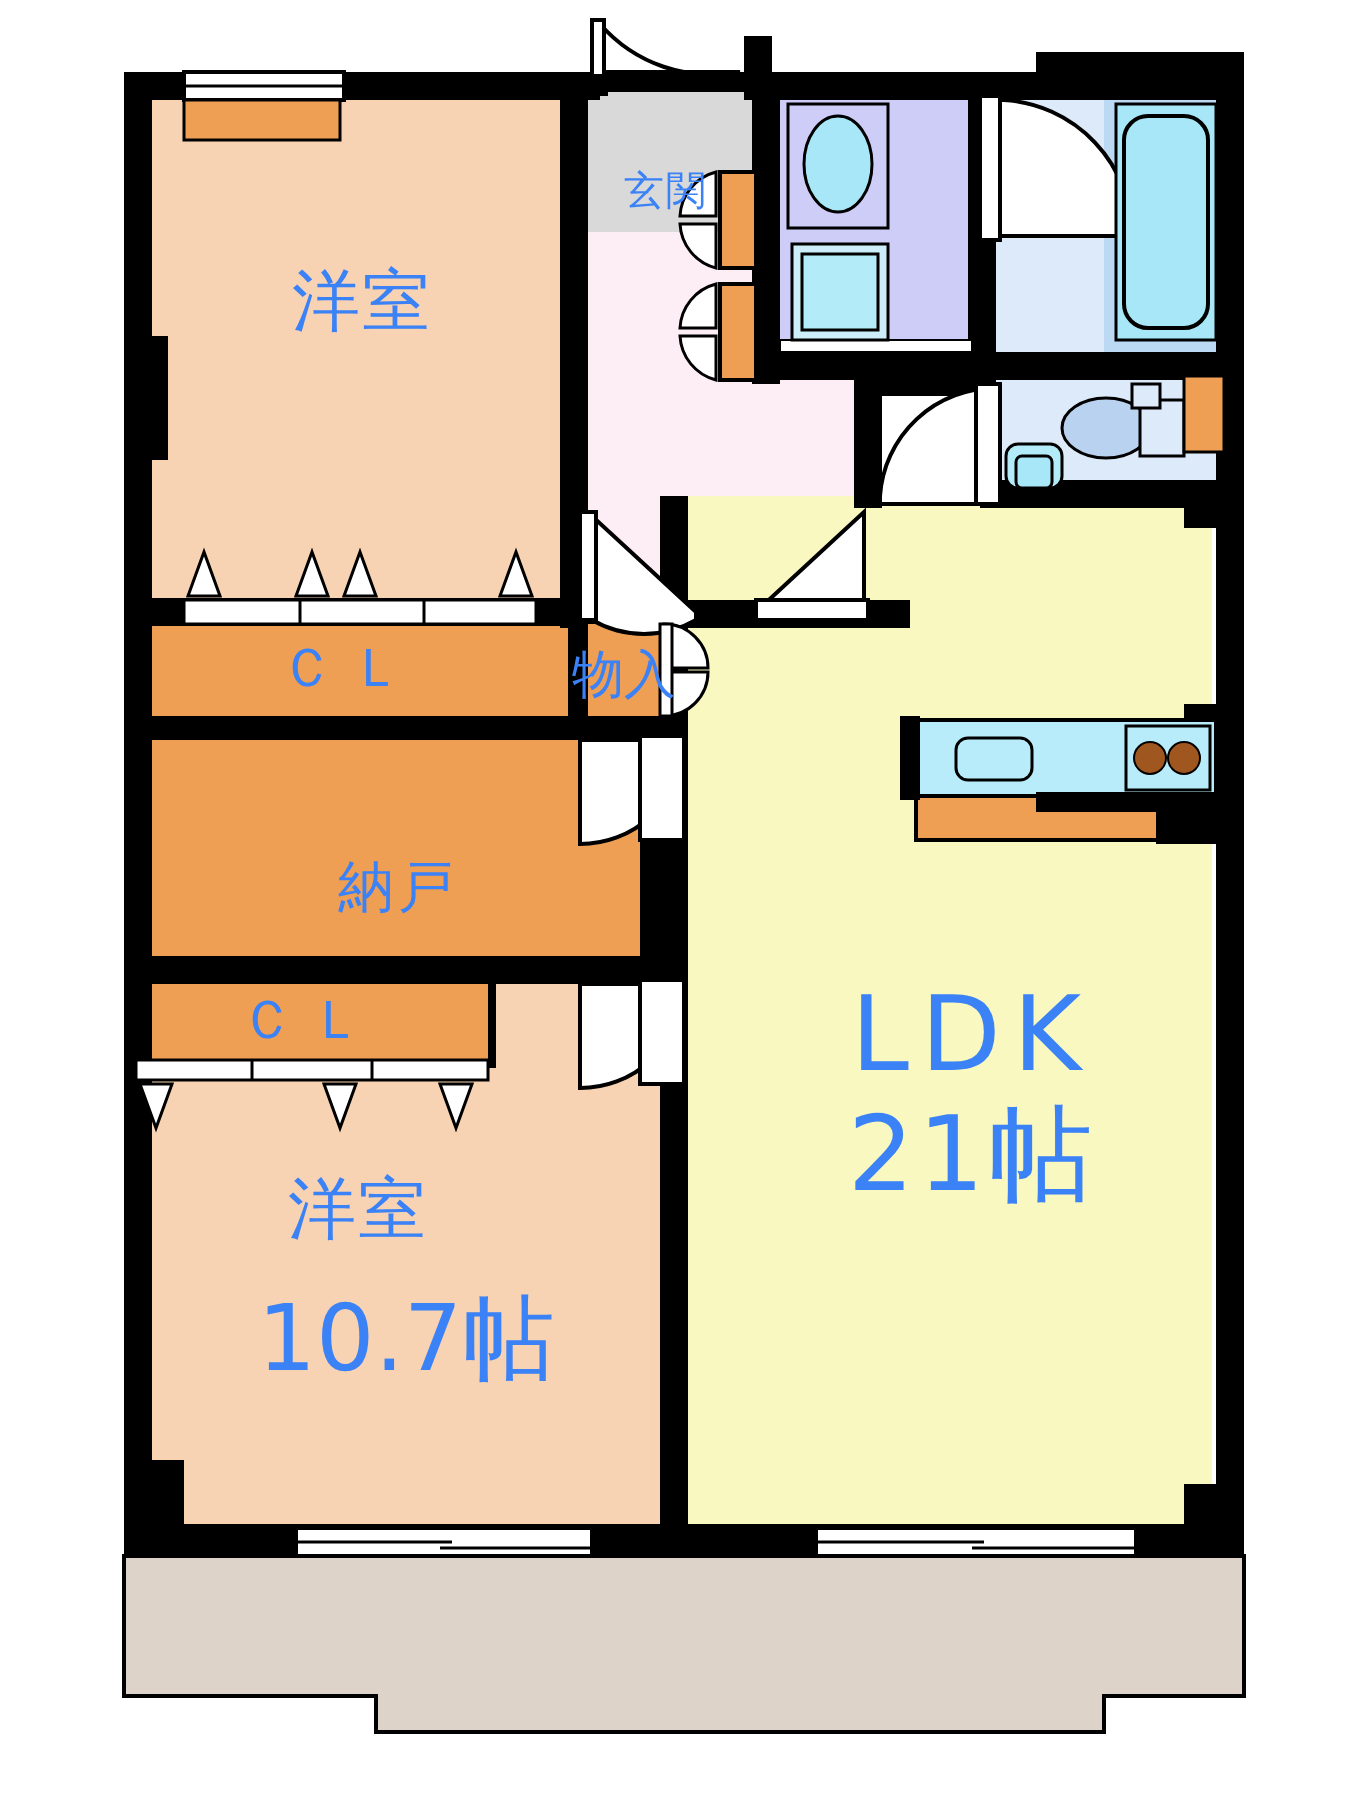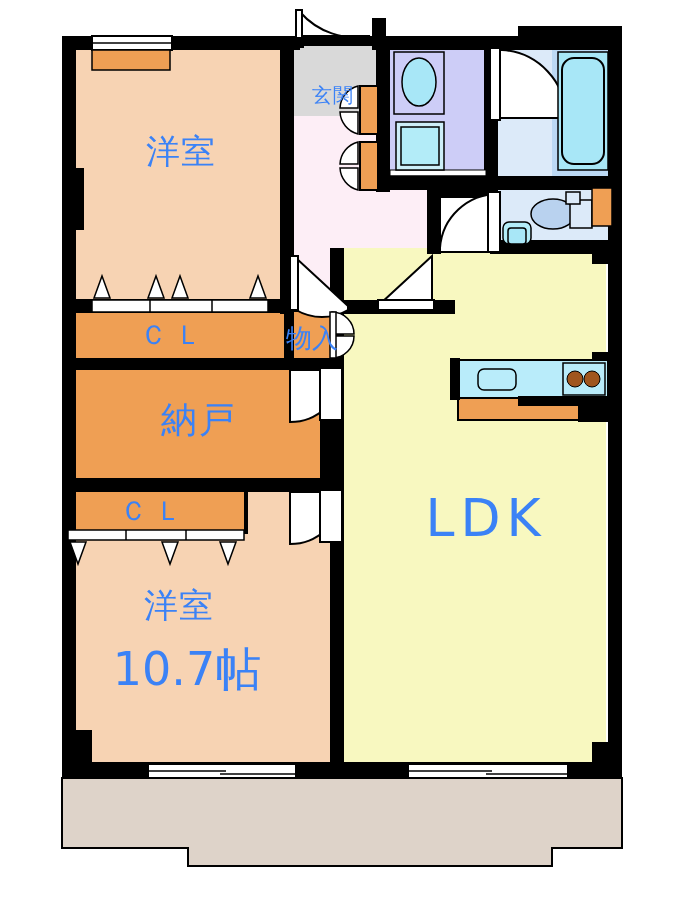--- a/index.html
+++ b/index.html
@@ -6,21 +6,21 @@
   body{font-family:"DejaVu Sans","Liberation Sans",sans-serif;}
   #plan{position:relative;width:684px;height:906px;background:#ffffff;overflow:hidden;}
   #plan svg{display:block;}
   .lbl{position:absolute;font-weight:normal;color:#3b82f6;text-align:center;line-height:1.0;white-space:nowrap;pointer-events:none;}
   .jp{font-family:"DejaVu Sans","Liberation Sans",sans-serif;}
   .roomname{font-size:34px;letter-spacing:1px;}
   .roomsize{font-size:46px;letter-spacing:0px;}
   .ldk-name{font-size:52px;letter-spacing:6px;}
   .ldk-size{font-size:52px;letter-spacing:2px;}
   .cl-lbl{font-size:27px;letter-spacing:8px;}
-  .nando-lbl{font-size:36px;letter-spacing:2px;}
+  .nando-lbl{font-size:28px;letter-spacing:2px;margin-top:28px;}
   .mono-lbl{font-size:26px;letter-spacing:0px;}
   .genkan-lbl{font-size:20px;letter-spacing:1px;}
   .balcony-lbl{font-size:28px;letter-spacing:4px;}
 </style>
 </head>
 <body>
 
 <div id="plan">
 
   <svg width="684" height="906" viewBox="0 0 684 906">
@@ -222,20 +222,21 @@
 
   <div class="lbl jp cl-lbl" style="left:100px; top:321px; width:150px;">ＣＬ</div>
 
   <div class="lbl jp nando-lbl" style="left:124px; top:402px; width:150px;">納戸</div>
 
   <div class="lbl jp mono-lbl" style="left:286px; top:325px; width:48px;">物入</div>
 
   <div class="lbl jp cl-lbl" style="left:80px; top:497px; width:150px;">ＣＬ</div>
 
   <div class="lbl jp roomname" style="left:104px; top:588px; width:150px;">洋室</div>
-  <div class="lbl jp roomsize" style="left:76px; top:646px; width:222px;">10.7帖</div>
+  <div class="lbl jp roomsize" style="left:92px; top:646px; width:222px;">10.7帖</div>
 
   <div class="lbl jp genkan-lbl" style="left:298px; top:85px; width:70px;">玄関</div>
 
   <div class="lbl jp ldk-name" style="left:386px; top:492px; width:200px;">LDK</div>
+  <div class="lbl jp ldk-size" style="left:386px; top:552px; width:200px;">21帖</div>
 
 
 </div>
 
 </body></html>

